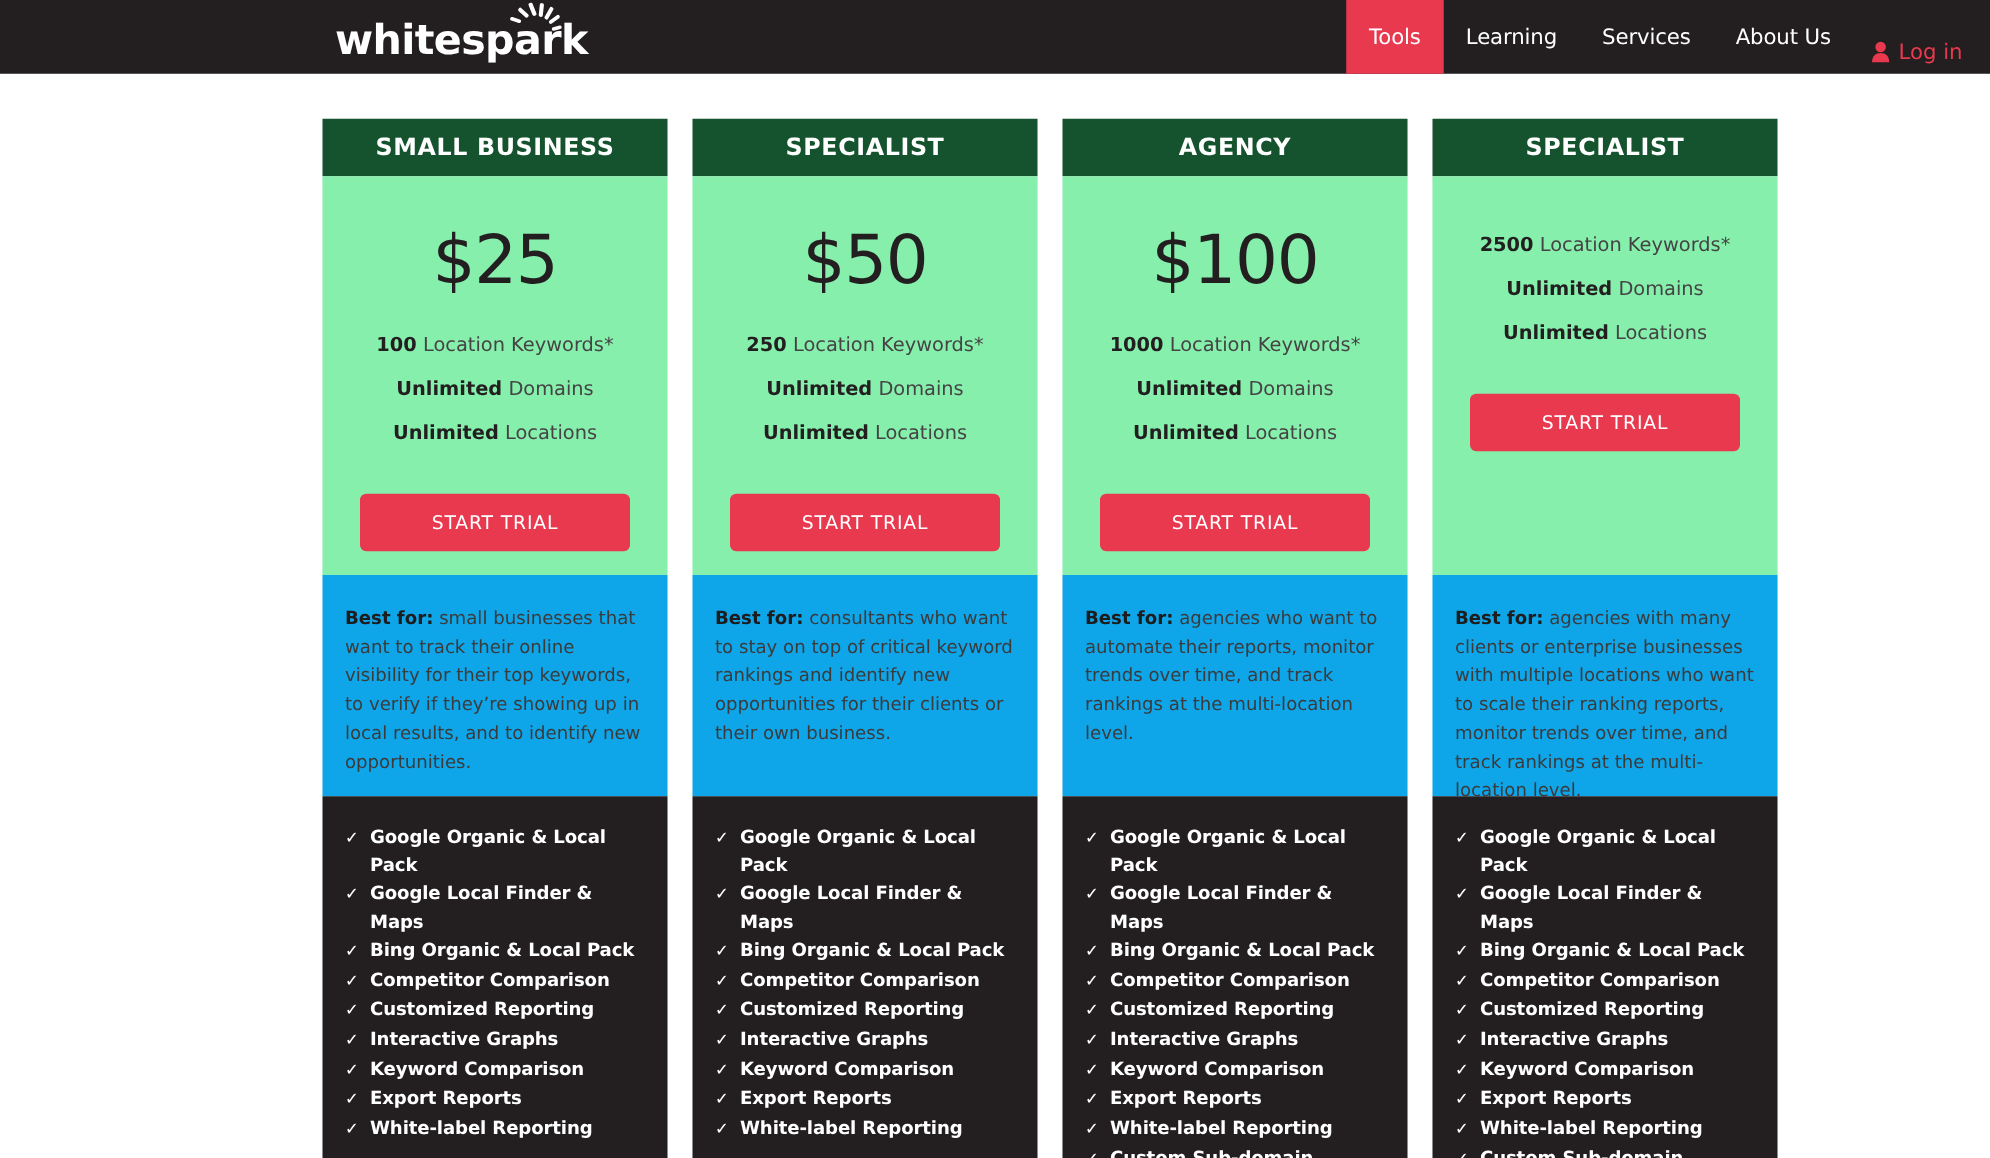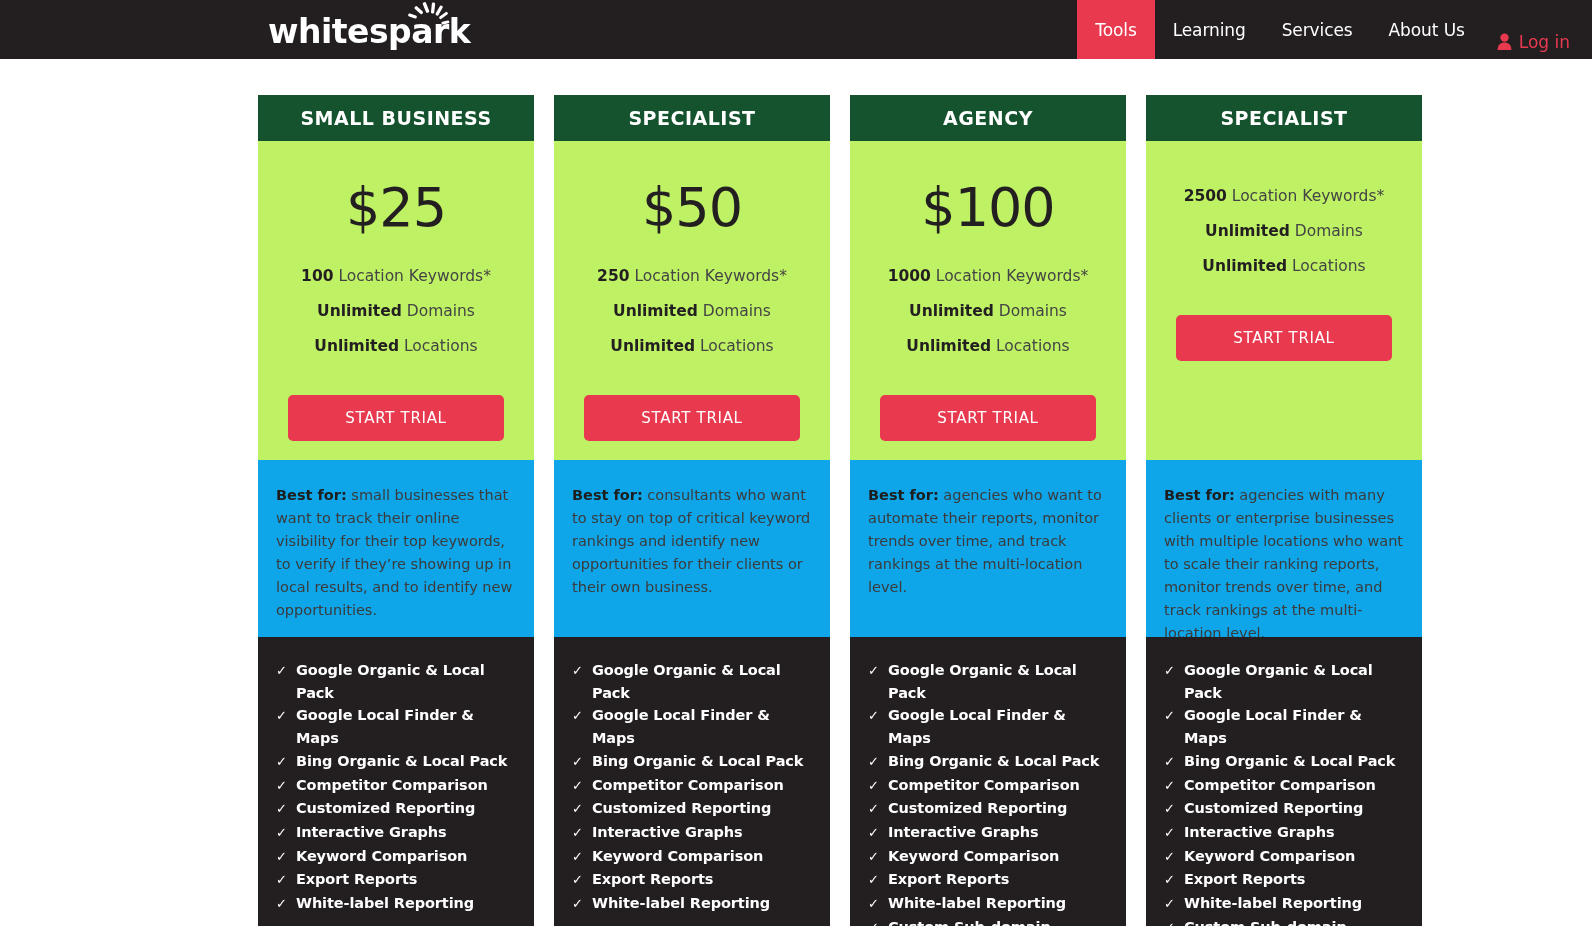--- a/index.html
+++ b/index.html
@@ -104,21 +104,21 @@
     display: flex;
     align-items: center;
     justify-content: center;
     font-family: "DejaVu Sans", sans-serif;
     font-size: 19px;
     font-weight: 700;
     letter-spacing: 0.5px;
   }
 
   .plan-body {
-    background: #bef264;
+    background: #86efac;
     padding: 38px 14px 0 14px;
     text-align: center;
     height: 319px;
   }
   .plan-price {
     font-family: "DejaVu Sans", sans-serif;
     font-size: 54px;
     font-weight: 400;
     color: #231f20;
     letter-spacing: -1px;

